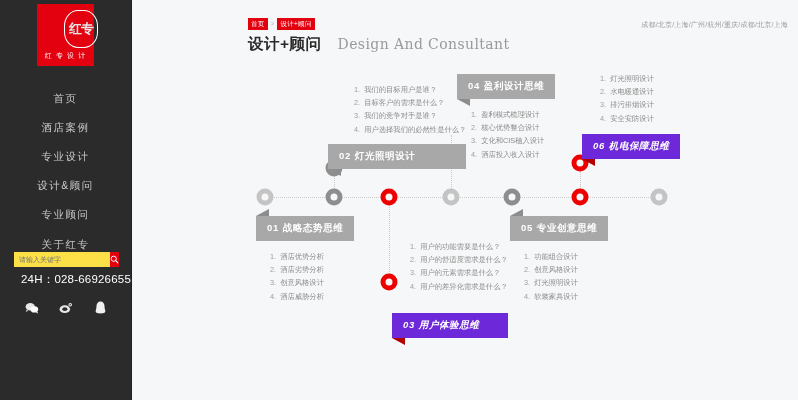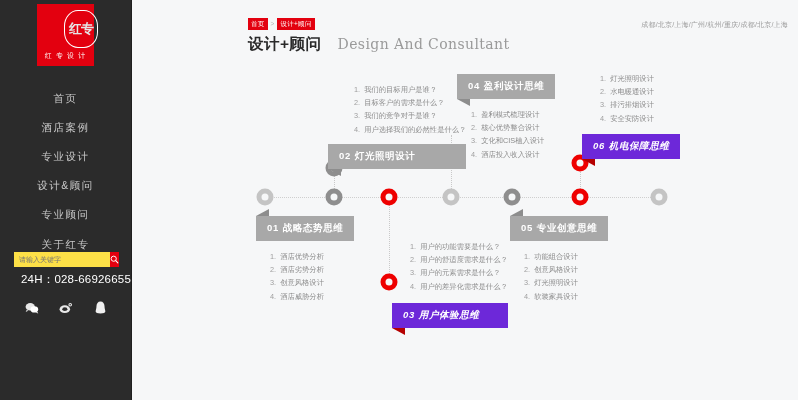--- a/index.html
+++ b/index.html
@@ -300,21 +300,21 @@
       </div>
     </div>
 
     <div class="card" style="left:396px; top:240px;">
       <ul class="list-above">
         <li>用户的功能需要是什么？</li>
         <li>用户的舒适度需求是什么？</li>
         <li>用户的元素需求是什么？</li>
         <li>用户的差异化需求是什么？</li>
       </ul>
-      <div class="card-head red" style="margin-top:10px; margin-left:-4px;">
+      <div class="card-head red" style="margin-top:20px; margin-left:-4px;">
         <span class="fold bl-red"></span>
         <span class="num">03</span><span>用户体验思维</span>
       </div>
     </div>
 
     <div class="card" style="left:457px; top:74px;">
       <div class="card-head grey">
         <span class="fold bl-grey"></span>
         <span class="num">04</span><span>盈利设计思维</span>
       </div>

